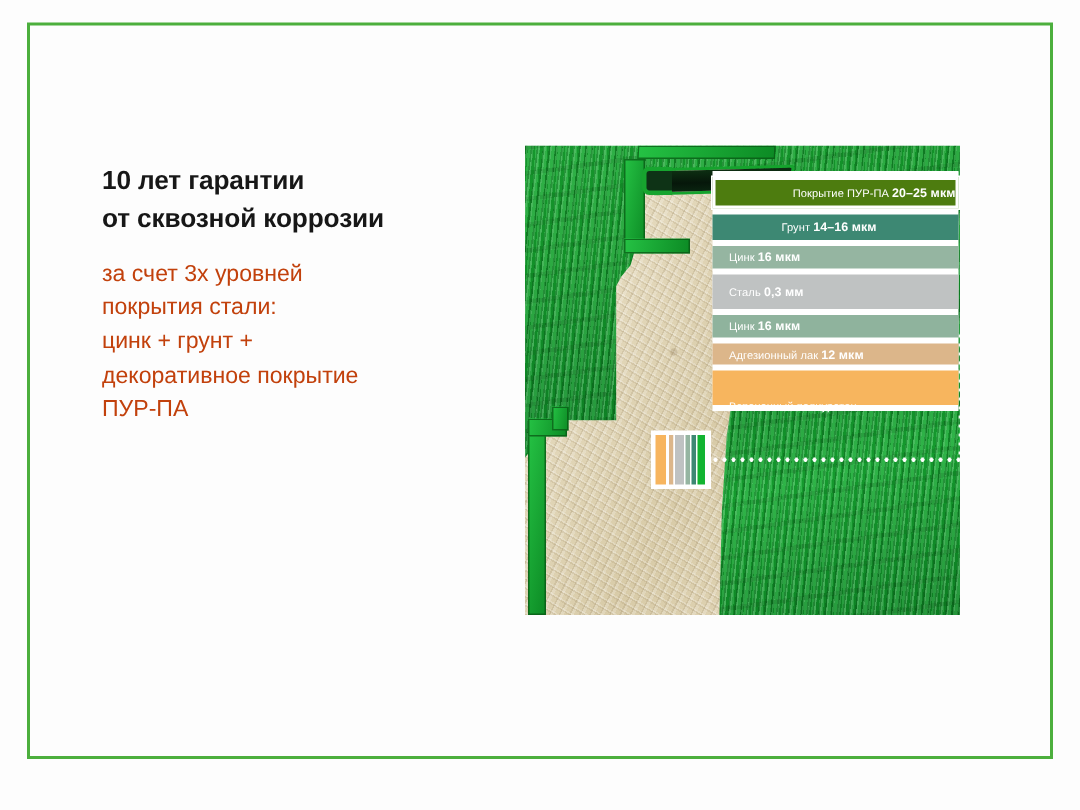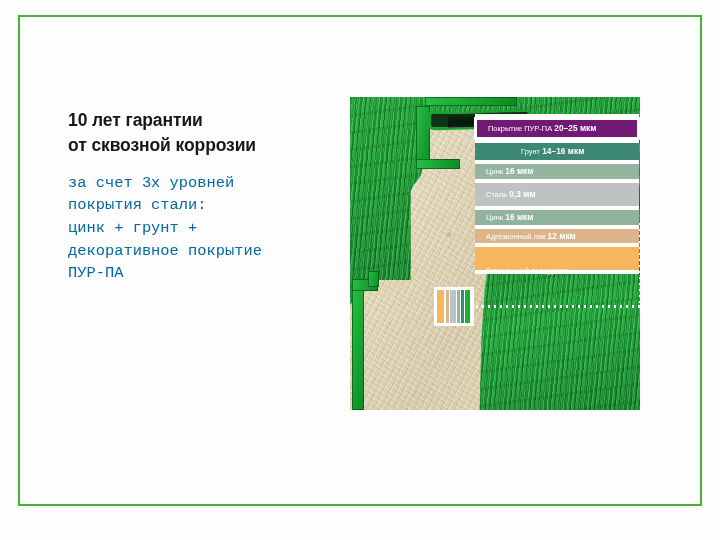--- a/index.html
+++ b/index.html
@@ -39,25 +39,24 @@
     font-weight:bold;
     color:#171717;
     line-height:1.42;
     letter-spacing:-0.1px;
     margin:0 0 14px 0;
     white-space:pre-line;
   }
   .subtext{
     font-size:15.4px;
     font-weight:normal;
-    color:#0369a1;
+    color:#c2410c;
     line-height:1.47;
     margin:0;
     white-space:pre-line;
-    font-family:Liberation Mono, monospace;
   }
 
   
   .photo{
     position:absolute;
     left:350px;top:97px;
     width:290px;height:313px;
     overflow:hidden;
     background:#ffffff;
   }
@@ -282,21 +281,21 @@
         <i style="background: rgb(61, 136, 115); width: 3px;"></i>
         <i style="background: rgb(255, 255, 255); width: 1px;"></i>
         <i style="background: rgb(18, 180, 49); width: 5px;"></i>
       </div>
     <div class="dots-h"></div>
     <div class="dots-v"></div>
 
   </div>
 
   <div class="legend" id="legend">
-      <div class="legend-row is-accent" style="background: #701a75; height: 21px;">
+      <div class="legend-row is-accent" style="background: #4d7c0f; height: 21px; justify-content: flex-end;">
         <span class="legend-label" style="color: rgb(255, 255, 255);">Покрытие ПУР-ПА <b>20–25 мкм</b></span>
       </div>
       <div class="legend-row" style="background: rgb(61, 136, 115); height: 17px;">
         <span class="legend-label" style="color: rgb(255, 255, 255); margin-left: 35px;">Грунт <b>14–16 мкм</b></span>
       </div>
       <div class="legend-row" style="background: rgb(149, 181, 161); height: 15px;">
         <span class="legend-label" style="color: rgb(255, 255, 255);">Цинк <b>16 мкм</b></span>
       </div>
       <div class="legend-row" style="background: rgb(191, 194, 194); height: 23px;">
         <span class="legend-label" style="color: rgb(255, 255, 255);">Сталь <b>0,3 мм</b></span>

